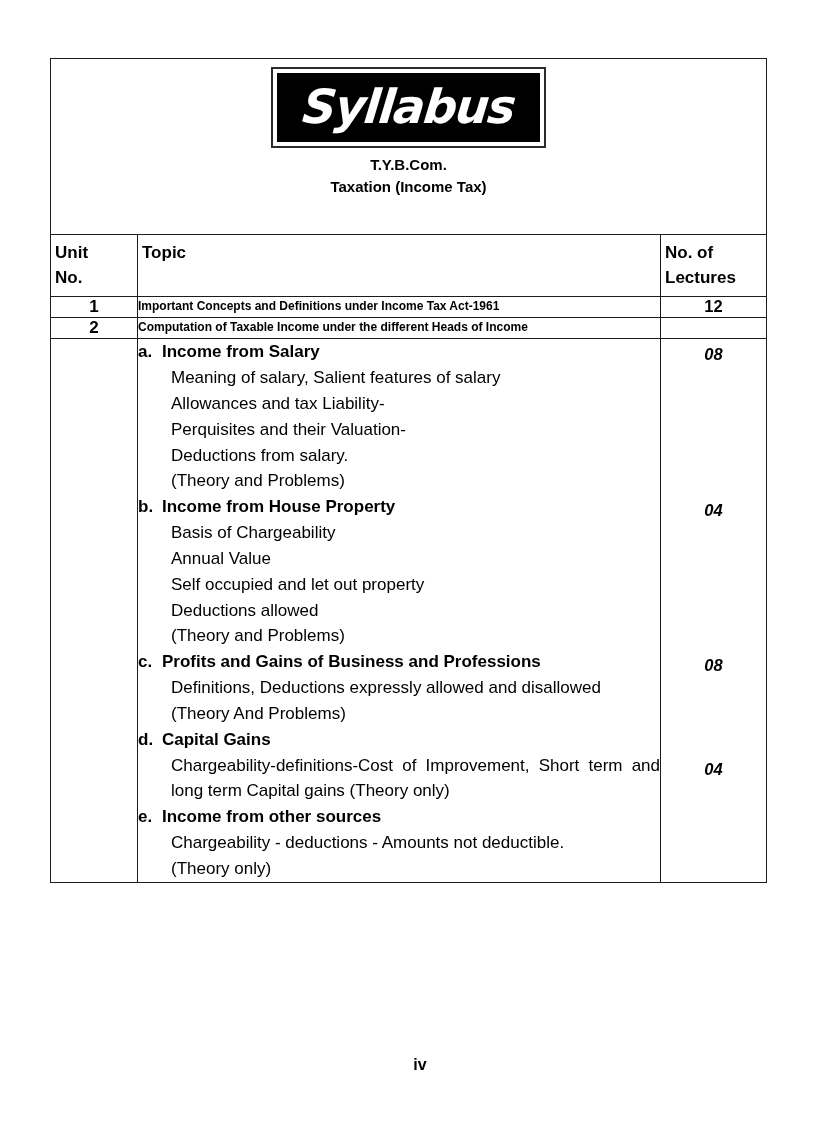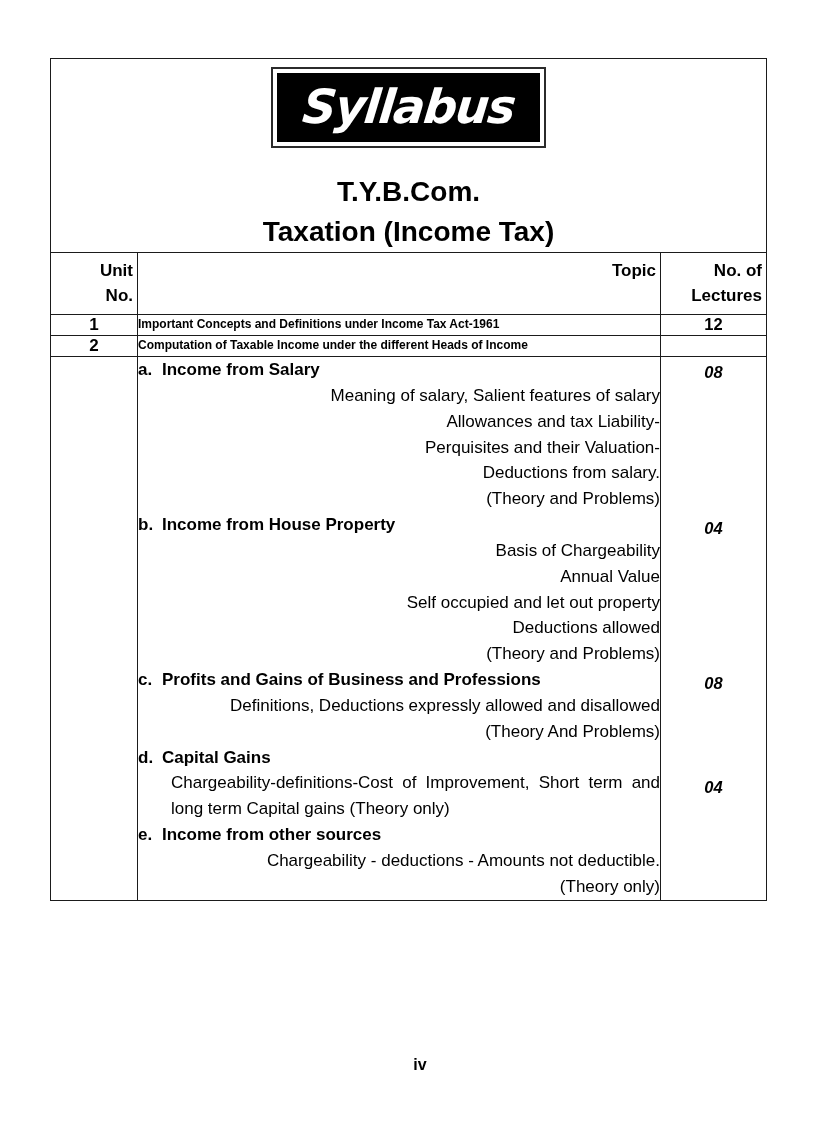--- a/index.html
+++ b/index.html
@@ -71,31 +71,31 @@
     font-family: "DejaVu Sans", sans-serif;
     font-weight: bold;
     font-style: italic;
     font-size: 47px;
     line-height: 1.05;
     letter-spacing: -1.5px;
     transform: skewX(-6deg);
     white-space: nowrap;
   }
   .course-title {
-    font-size: 28px;
+    font-size: 15px;
     font-weight: bold;
     line-height: 1.42;
-    margin-top: 24px;
+    margin-top: 6px;
     text-align: center;
   }
   .course-title div { white-space: nowrap; }
 
   
   .hdr td {
-    text-align: right;
+    text-align: left;
     font-weight: bold;
     font-size: 17px;
     line-height: 1.48;
     padding: 5px 4px 6px 4px;
   }
   .hdr .topic-head {
     vertical-align: top;
   }
 
   
@@ -131,21 +131,20 @@
   .sub-head {
     font-weight: bold;
     display: flex;
   }
   .sub-head .marker {
     width: 24px;
     flex: 0 0 24px;
   }
   .sub-line {
     padding-left: 33px;
-    text-align: right;
   }
   .sub-line.justify {
     text-align: justify;
     text-align-last: left;
     padding-left: 33px;
   }
 
   
   .lect-stack {
     position: relative;

